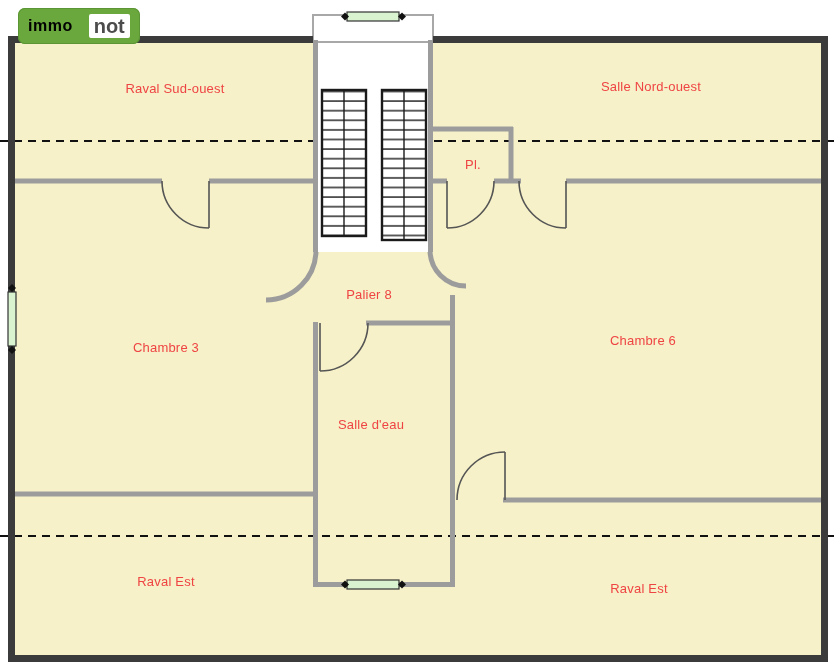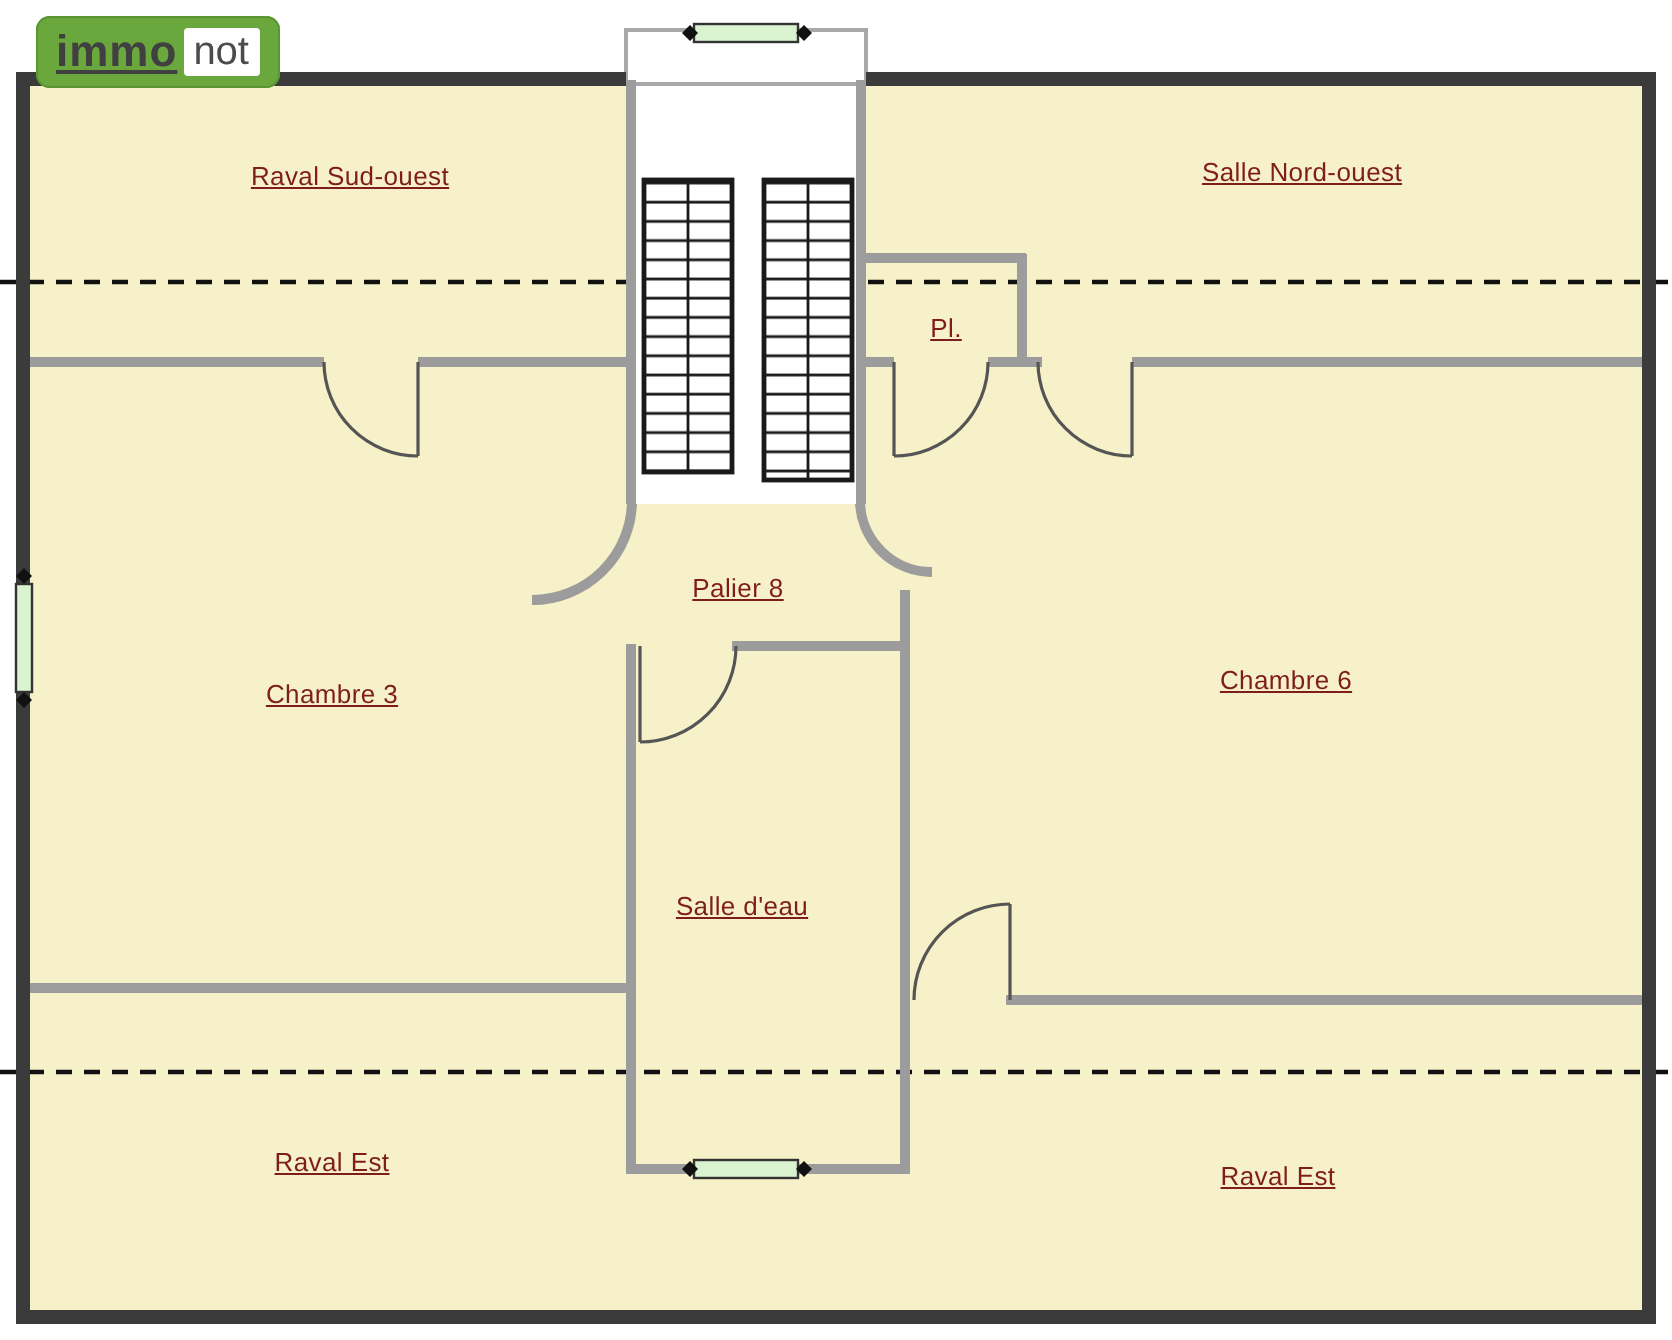--- a/index.html
+++ b/index.html
@@ -1,31 +1,31 @@
 <!DOCTYPE html>
 <html><head>
 <meta charset="utf-8">
 <style>
   html,body{margin:0;padding:0;background:#ffffff;font-family:"Liberation Sans",sans-serif;}
   .plan-canvas{position:relative;width:836px;height:670px;background:#ffffff;overflow:hidden;}
   .plan-canvas svg{position:absolute;left:0;top:0;}
   .room-label{
     position:absolute;transform:translate(-50%,-50%);
-    font-size:13px;color:#7f1d1d;white-space:nowrap;letter-spacing:.2px;text-decoration:underline;
+    font-size:13px;color:#ef4444;white-space:nowrap;letter-spacing:.2px;
   }
   .logo{
     position:absolute;left:18px;top:8px;height:36px;
     background:#6aa83e;border-radius:7px;
     display:flex;align-items:center;padding:0 10px;z-index:5;
     box-shadow:inset 0 0 0 1px #5c9634;
   }
-  .logo-immo{color:#404040;font-weight:bold;font-size:22px;letter-spacing:.5px;line-height:1;text-decoration:underline;}
+  .logo-immo{color:#000000;font-weight:bold;font-size:16px;letter-spacing:.5px;line-height:1;}
   .logo-not{
-    background:#ffffff;color:#4c4c4c;font-weight:normal;font-size:20px;
-    padding:1px 5px;margin-left:3px;border-radius:2px;line-height:1.1;
+    background:#ffffff;color:#4c4c4c;font-weight:bold;font-size:20px;
+    padding:1px 5px;margin-left:16px;border-radius:2px;line-height:1.1;
   }
 </style>
 </head>
 <body>
 
 <div class="plan-canvas">
 
   <svg width="836" height="670" viewBox="0 0 836 670">
     <defs>
       <pattern id="treads" x="0" y="90.5" width="10" height="9.6" patternUnits="userSpaceOnUse">
@@ -110,21 +110,21 @@
       <path d="M402 580.5 L406 584.5 L402 588.5 L398 584.5 Z"></path>
     </g>
   </svg>
 
   <span class="room-label" style="left:175px;top:88px">Raval Sud-ouest</span>
   <span class="room-label" style="left:651px;top:86px">Salle Nord-ouest</span>
   <span class="room-label" style="left:473px;top:164px">Pl.</span>
   <span class="room-label" style="left:369px;top:294px">Palier 8</span>
   <span class="room-label" style="left:166px;top:347px">Chambre 3</span>
   <span class="room-label" style="left:643px;top:340px">Chambre 6</span>
-  <span class="room-label" style="left:371px;top:453px">Salle d'eau</span>
+  <span class="room-label" style="left:371px;top:424px">Salle d'eau</span>
   <span class="room-label" style="left:166px;top:581px">Raval Est</span>
   <span class="room-label" style="left:639px;top:588px">Raval Est</span>
 
   <div class="logo">
     <span class="logo-immo">immo</span>
     <span class="logo-not">not</span>
   </div>
 
 </div>
 

